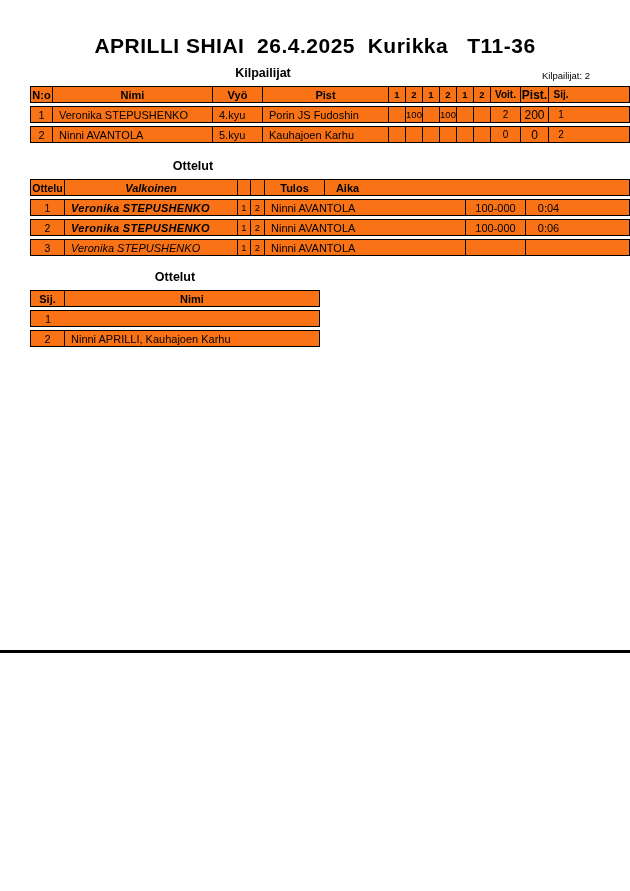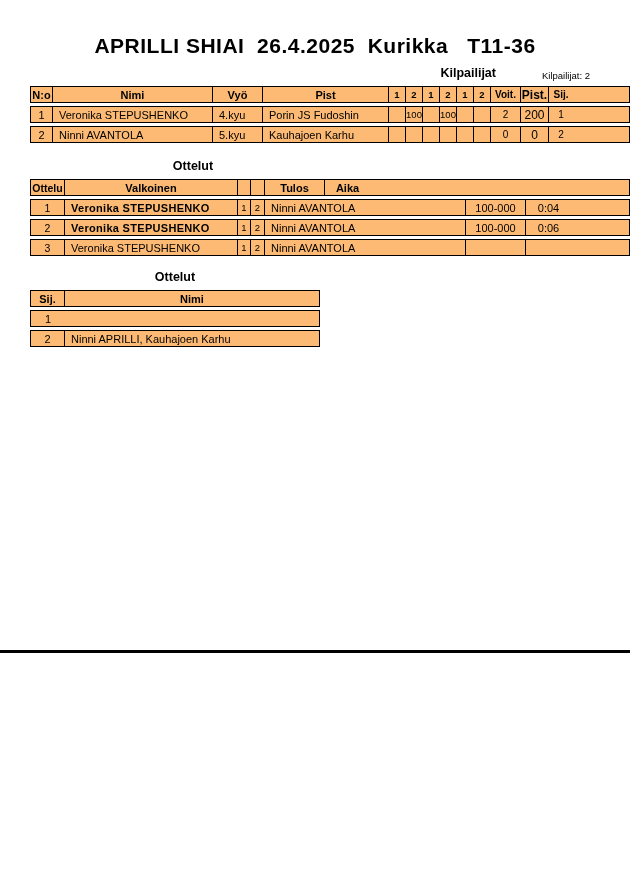--- a/index.html
+++ b/index.html
@@ -21,35 +21,35 @@
     font-size: 21px;
     font-weight: bold;
     white-space: pre;
     letter-spacing: 0.5px;
   }
   .section-heading {
     font-weight: bold;
     font-size: 12.5px;
     text-align: center;
   }
-  .h-kilpailijat { margin: 8px 0 0 30px; width: 466px; text-align: right; }
+  .h-kilpailijat { margin: 8px 0 0 30px; width: 466px; }
   .h-ottelut     { margin: 16px 0 0 30px; width: 326px; }
   .h-tulokset    { margin: 14px 0 0 30px; width: 290px; }
   .count-label {
     position: absolute;
     top: 70px; right: 40px;
     font-size: 9.5px;
   }
   .table { margin-left: 30px; margin-top: 6px; }
   .t-row {
     display: flex;
     border: 1px solid #000;
     margin-bottom: 3px;
     height: 17px;
-    background: #fdba74;
+    background: #f97316;
   }
   .t-row.header { font-weight: bold; }
   .t-cell {
     flex: 0 0 auto;
     border-right: 1px solid #000;
     display: flex;
     align-items: center;
     justify-content: center;
     font-size: 11px;
     overflow: hidden;
@@ -65,21 +65,21 @@
   .c-nimi  { width: 160px; }
   .c-vyo   { width: 50px; }
   .c-seura { width: 126px; }
   .c-s     { width: 17px; }
   .c-voit  { width: 30px; font-size: 10px; }
   .c-pist  { width: 28px; font-size: 12px; }
   .c-sij   { width: 24px; font-size: 10px; }
 
   
   .c2-ottelu { width: 34px; font-size: 10.5px; }
-  .c2-valk   { width: 173px; }
+  .c2-valk   { width: 173px; font-style: italic; }
   .c2-n1     { width: 13px; font-size: 9.5px; }
   .c2-n2     { width: 14px; font-size: 9.5px; }
   .c2-sin    { width: 201px; }
   .c2-tulos  { width: 60px; }
   .c2-aika   { width: 45px; }
 
   
   .c3-sij  { width: 34px; }
   .c3-nimi { width: 254px; }
 

